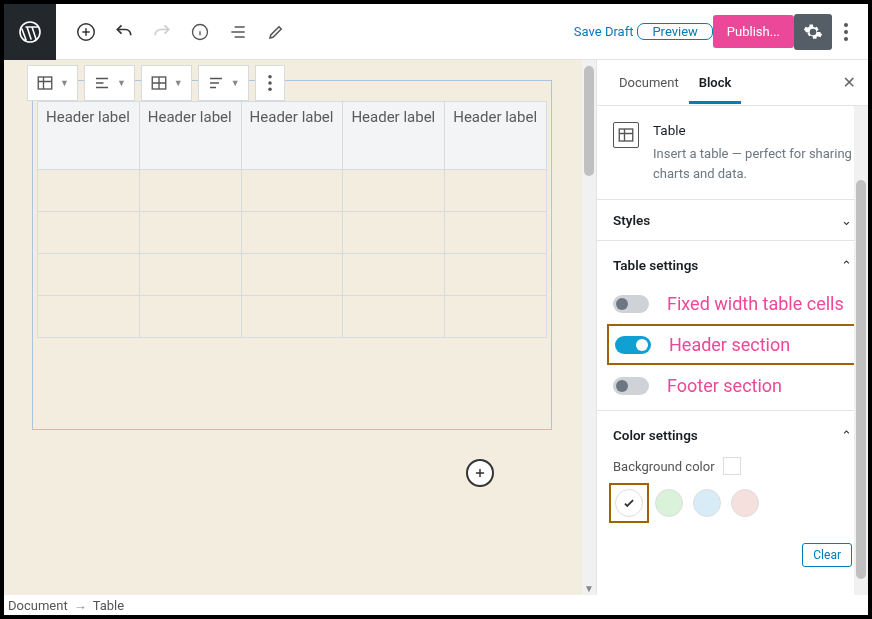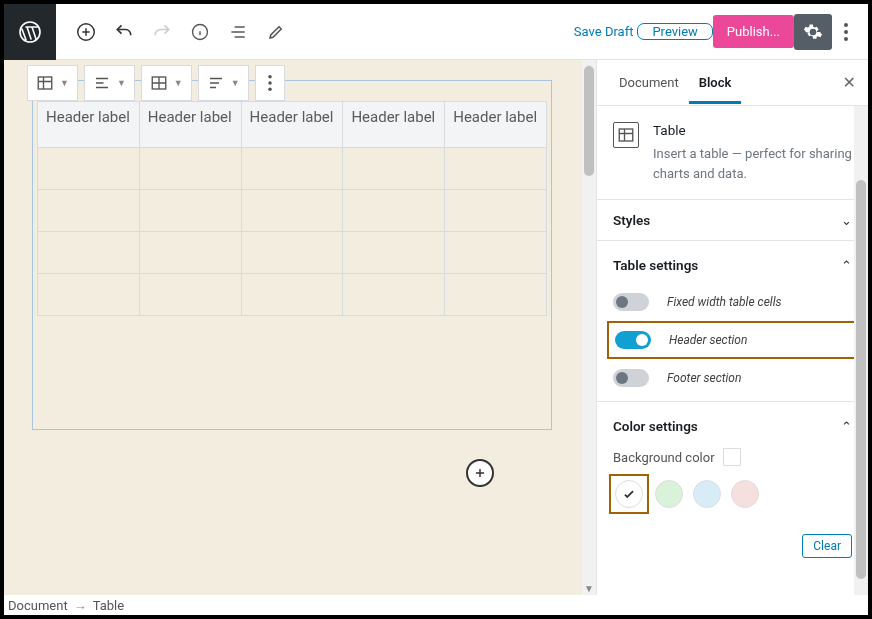--- a/index.html
+++ b/index.html
@@ -32,21 +32,21 @@
   .block-wrap { position:absolute; left:28px; top:0; width:520px; }
   .block-toolbar { position:relative; top:8px; left:-4px; display:flex; background:transparent; }
   .bt-item { height:36px; min-width:40px; background:#fff; border:1px solid #d7dade; display:flex; align-items:center; justify-content:center; gap:4px; padding:0 8px; color:#555; cursor:pointer; }
   .bt-item + .bt-item { margin-left:6px; }
   .caret { font-size:9px; color:#888; margin-left:2px; }
 
   .selection { position:absolute; top:20px; left:0; right:0; border:1px solid #a9c6e0; padding:0; background:#fff0; }
 
   table.tbl { width:100%; border-collapse:collapse; margin-top:64px; }
   table.tbl th, table.tbl td { border:1px solid #d7dade; height:42px; padding:6px 8px; font-weight:400; font-size:15px; color:#5b5b5b; text-align:left; vertical-align:top; }
-  table.tbl th { background:#f3f4f5; height:46px; line-height:1.25; }
+  table.tbl th { background:#f3f4f5; height:68px; line-height:1.25; }
   .caption { color:#9a9a9a; font-size:15px; padding:10px 4px; }
 
   .inserter-float { position:absolute; left:462px; top:399px; width:28px; height:28px; border:2px solid #333; border-radius:50%; display:flex; align-items:center; justify-content:center; background:#fff; color:#333; font-size:16px; cursor:pointer; }
 
   
   .sidebar { width:272px; border-left:1px solid #e2e4e7; background:#fff; display:flex; flex-direction:column; overflow:hidden; position:relative; }
   .tabs { display:flex; align-items:center; border-bottom:1px solid #e2e4e7; height:46px; padding:0 12px; position:relative; }
   .tab { font-size:13px; color:#555; padding:14px 10px; cursor:pointer; border:none; background:transparent; }
   .tab.active { color:#191e23; font-weight:600; border-bottom:3px solid #007cba; padding-bottom:11px; }
   .tabs .close { margin-left:auto; color:#666; font-size:16px; border:none; background:transparent; cursor:pointer; }
@@ -60,21 +60,21 @@
   .block-desc { display:flex; gap:14px; }
   .block-desc .ic { width:26px; height:26px; display:flex; align-items:center; justify-content:center; color:#555; border:1px solid #555; border-radius:2px; flex-shrink:0; }
   .block-desc .txt .ttl { font-size:13.5px; color:#191e23; margin-bottom:6px; }
   .block-desc .txt .sub { font-size:13px; color:#6c7781; line-height:1.5; }
 
   .toggle-row { display:flex; align-items:center; gap:18px; padding:8px 0; }
   .toggle { width:36px; height:18px; border-radius:10px; background:#cfd2d6; position:relative; flex-shrink:0; cursor:pointer; }
   .toggle .knob { position:absolute; width:12px; height:12px; border-radius:50%; background:#6c7781; top:3px; left:3px; }
   .toggle.on { background:#11a0d2; }
   .toggle.on .knob { background:#fff; left:auto; right:3px; }
-  .toggle-label { font-size:12px; color:#404040;font-style:italic; }
+  .toggle-label { font-size:18px; color:#ec4899; }
 
   .highlight { border:2px solid #a16207; }
 
   .color-row { display:flex; align-items:center; gap:10px; margin-top:12px; }
   .color-label { font-size:13px; color:#555; margin-top:6px; display:flex; align-items:center; gap:8px;}
   .swatch-sm { width:18px; height:18px; border:1px solid #ddd; }
   .color-circle { width:28px; height:28px; border-radius:50%; border:1px solid #ddd; display:flex; align-items:center; justify-content:center; cursor:pointer; }
   .clear-btn { margin-left:auto; border:1px solid #007cba; color:#007cba; background:#fff; font-size:12px; padding:4px 10px; border-radius:3px; cursor:pointer; }
 
   .sidebar-scroll { position:absolute; right:0; top:46px; bottom:0; width:14px; background:#f1f1f1; }

